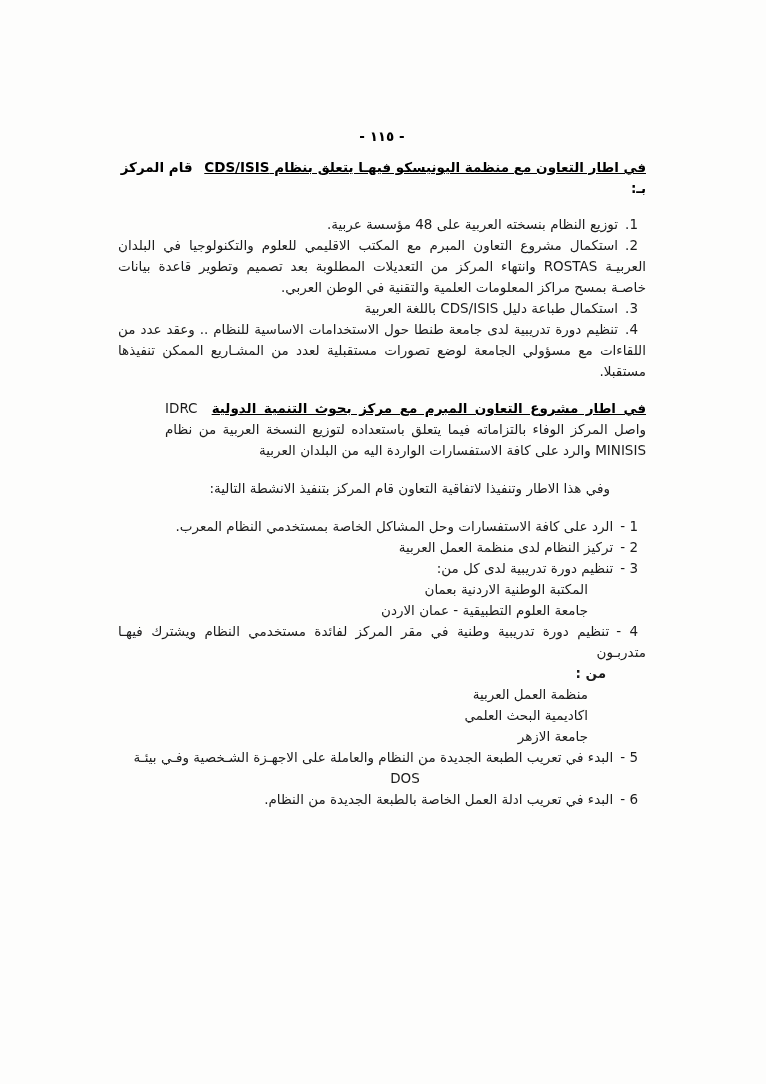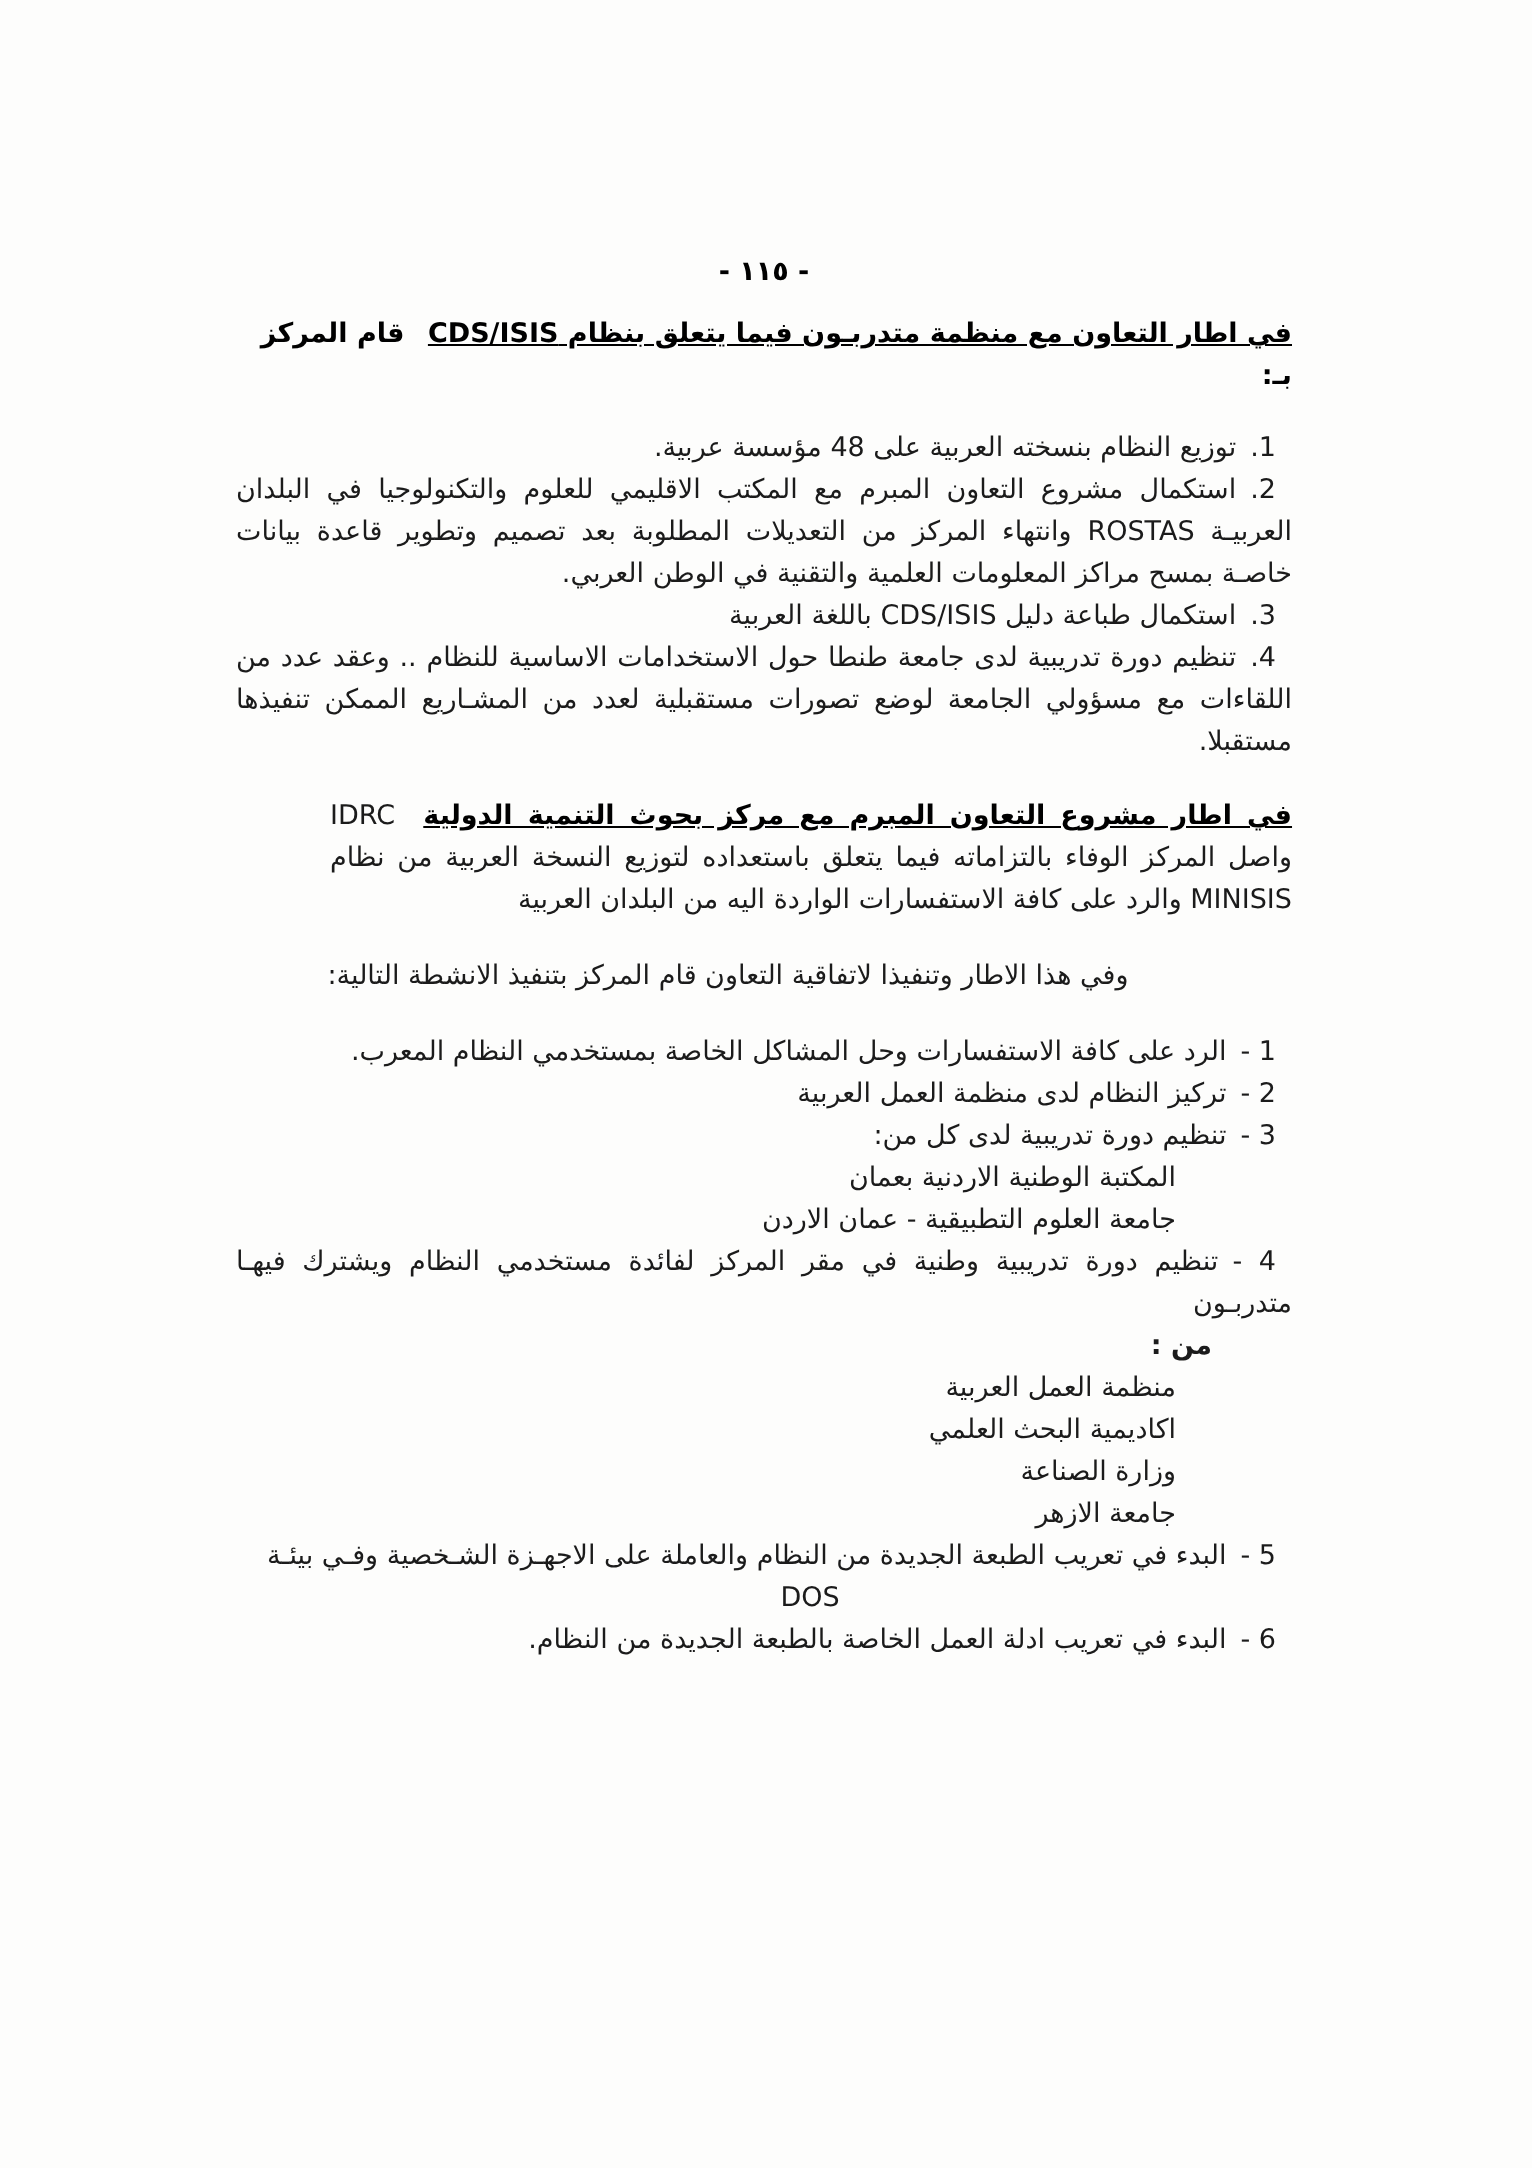--- a/index.html
+++ b/index.html
@@ -38,21 +38,20 @@
     margin-top: 16px;
     text-align: justify;
     margin-left: 47px;
   }
   .para-heading .underlined { font-weight: bold; color: #000; }
   .para-heading .heading-tail { font-weight: normal; }
   .intro-line {
     margin-top: 17px;
     margin-bottom: 17px;
     text-indent: 36px;
-    text-align: center;
   }
   .list { margin-bottom: 4px; }
   .item {
     text-align: justify;
     text-indent: 8px;
   }
   .marker {
     margin-left: 7px;
     white-space: nowrap;
   }
@@ -70,21 +69,21 @@
   }
 </style>
 </head>
 <body>
 
 <div class="page">
 
   <div class="page-number">- ١١٥ -</div>
 
   <p class="heading">
-    <span class="underlined">في اطار التعاون مع منظمة متدربـون فيما يتعلق بنظام CDS/ISIS</span>
+    <span class="underlined">في اطار التعاون مع منظمة اليونيسكو فيهـا يتعلق بنظام CDS/ISIS</span>
     <span class="heading-tail">قام المركز بـ:</span>
   </p>
 
   <div class="list">
     <p class="item">
       <span class="marker">1.</span><span class="itext">توزيع النظام بنسخته العربية على 48 مؤسسة عربية.</span>
     </p>
     <p class="item">
       <span class="marker">2.</span><span class="itext">استكمال مشروع التعاون المبرم مع المكتب الاقليمي للعلوم والتكنولوجيا في البلدان العربيـة ROSTAS وانتهاء المركز من التعديلات المطلوبة بعد تصميم وتطوير قاعدة بيانات خاصـة بمسح مراكز المعلومات العلمية والتقنية في الوطن العربي.</span>
     </p>
@@ -114,21 +113,20 @@
       <span class="marker">3 -</span><span class="itext">تنظيم دورة تدريبية لدى كل من:</span>
     </p>
     <p class="subitem">المكتبة الوطنية الاردنية بعمان</p>
     <p class="subitem">جامعة العلوم التطبيقية - عمان الاردن</p>
     <p class="item">
       <span class="marker">4 -</span><span class="itext">تنظيم دورة تدريبية وطنية في مقر المركز لفائدة مستخدمي النظام ويشترك فيهـا متدربـون</span>
     </p>
     <p class="cont-line">من :</p>
     <p class="subitem">منظمة العمل العربية</p>
     <p class="subitem">اكاديمية البحث العلمي</p>
-    <p class="subitem">وزارة الصناعة</p>
     <p class="subitem">جامعة الازهر</p>
     <p class="item">
       <span class="marker">5 -</span><span class="itext">البدء في تعريب الطبعة الجديدة من النظام والعاملة على الاجهـزة الشـخصية وفـي بيئـة</span>
     </p>
     <p class="dos-line">DOS</p>
     <p class="item">
       <span class="marker">6 -</span><span class="itext">البدء في تعريب ادلة العمل الخاصة بالطبعة الجديدة من النظام.</span>
     </p>
   </div>
 

